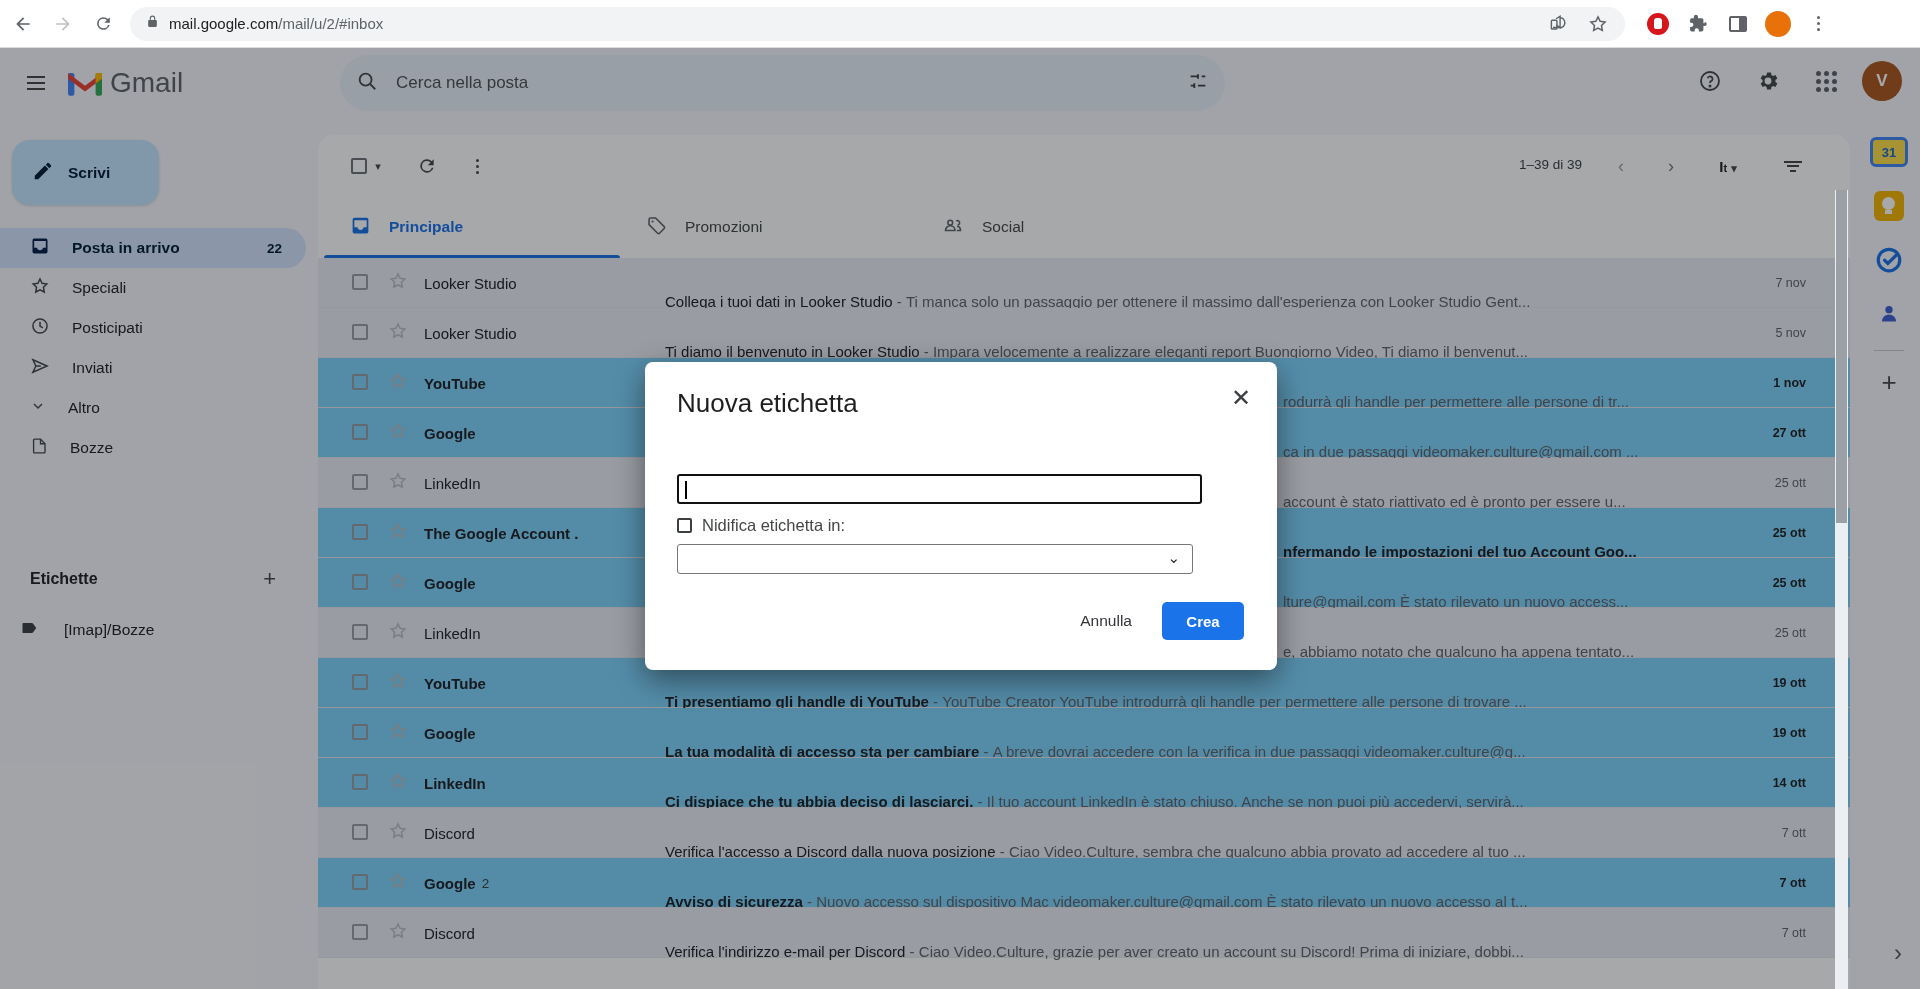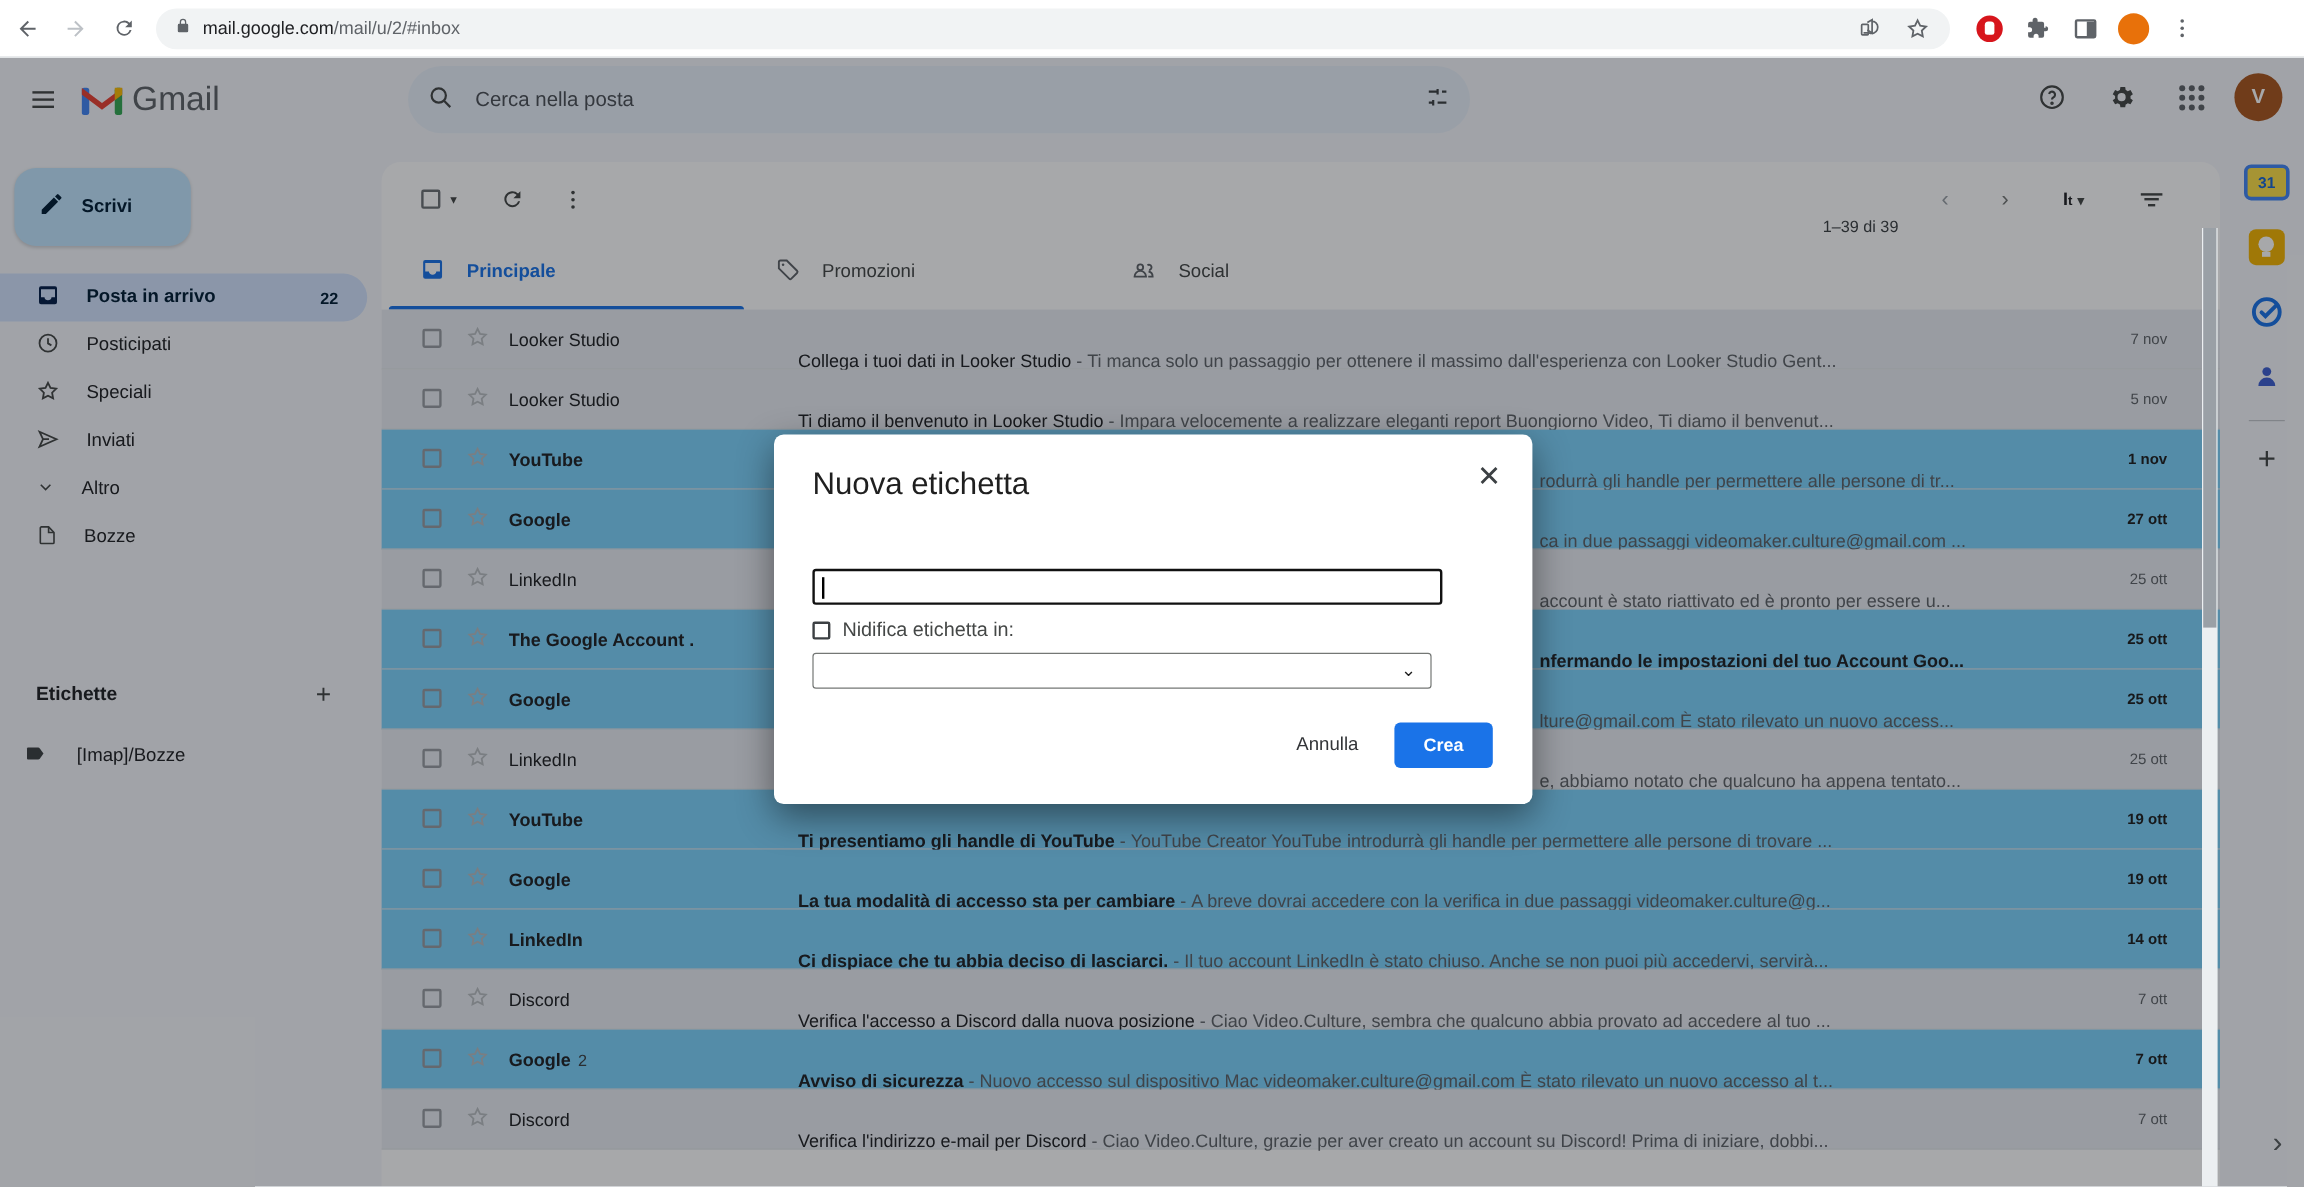--- a/index.html
+++ b/index.html
@@ -55,21 +55,21 @@
   .lab-hdr .plus{font-size:22px;color:#444746;padding-right:14px;}
   .lab-item{position:absolute;left:0;top:492px;width:306px;height:40px;display:flex;align-items:center;padding-left:20px;}
   .lab-item .lbl{font-size:15.5px;color:#202124;margin-left:24px;}
 
   
   .card{position:absolute;left:318px;top:87px;width:1532px;bottom:0;background:#ffffff;border-radius:16px 16px 0 0;}
   .toolbar{position:absolute;left:0;top:0;right:0;height:61px;}
   .tb-ico{position:absolute;top:14px;width:34px;height:34px;display:flex;align-items:center;justify-content:center;color:#444746;}
   .selbox{width:16px;height:16px;border:2px solid #6d7175;border-radius:2px;}
   .caret-dn{font-size:11px;color:#444746;}
-  .pagination{position:absolute;right:268px;top:22px;font-size:13.5px;color:#3c4043;margin-top:24px;}
+  .pagination{position:absolute;right:268px;top:22px;font-size:13.5px;color:#3c4043;}
   .split-ico i{display:block;height:2px;background:#444746;margin:2.5px auto;}
   .it-ico{font-size:15px;color:#202124;font-weight:600;}
   .it-ico small{font-size:11px;font-weight:700;}
 
   .tabs{position:absolute;left:6px;top:61px;height:62px;display:flex;}
   .tab{width:296px;height:62px;display:flex;align-items:center;gap:18px;padding-left:26px;position:relative;color:#444746;}
   .tab .t{font-size:15.5px;color:#444746;}
   .tab.active .t{color:#1a73e8;font-weight:600;}
   .tab.active::after{content:"";position:absolute;left:0;right:0;bottom:0;height:3px;background:#1a73e8;border-radius:3px 3px 0 0;}
 
@@ -264,30 +264,30 @@
       <div class="nav" id="nav">
           <div class="nav-item active">
             <span><svg width="20" height="20" viewBox="0 0 24 24">
                 <path d="M19 3H5a2 2 0 0 0-2 2v14a2 2 0 0 0 2 2h14a2 2 0 0 0 2-2V5a2 2 0 0 0-2-2zm0 11h-3.5c0 1.7-1.6 3-3.5 3s-3.5-1.3-3.5-3H5V6h14z" fill="#041e49"></path>
               </svg></span>
             <span class="lbl">Posta in arrivo</span>
             <span class="count">22</span>
           </div>
           <div class="nav-item">
             <span><svg width="20" height="20" viewBox="0 0 24 24" fill="none" stroke="#444746" stroke-width="1.8">
+                <path d="M12 3.6l2.5 5.1 5.7.8-4.1 4 1 5.7L12 16.5l-5.1 2.7 1-5.7-4.1-4 5.7-.8z"></path>
+              </svg></span>
+            <span class="lbl">Speciali</span>
+          </div>
+          <div class="nav-item">
+            <span><svg width="20" height="20" viewBox="0 0 24 24" fill="none" stroke="#444746" stroke-width="1.8">
                 <circle cx="12" cy="12" r="8.5"></circle>
                 <path d="M12 7v5.2l3.4 2"></path>
               </svg></span>
             <span class="lbl">Posticipati</span>
-          </div>
-          <div class="nav-item">
-            <span><svg width="20" height="20" viewBox="0 0 24 24" fill="none" stroke="#444746" stroke-width="1.8">
-                <path d="M12 3.6l2.5 5.1 5.7.8-4.1 4 1 5.7L12 16.5l-5.1 2.7 1-5.7-4.1-4 5.7-.8z"></path>
-              </svg></span>
-            <span class="lbl">Speciali</span>
           </div>
           <div class="nav-item">
             <span><svg width="20" height="20" viewBox="0 0 24 24" fill="none" stroke="#444746" stroke-width="1.8">
                 <path d="M3.5 4.5 20.5 12 3.5 19.5 7 12z"></path>
                 <path d="M7 12h6"></path>
               </svg></span>
             <span class="lbl">Inviati</span>
           </div>
           <div class="nav-item">
             <span><svg width="16" height="16" viewBox="0 0 24 24" fill="none" stroke="#444746" stroke-width="2">

